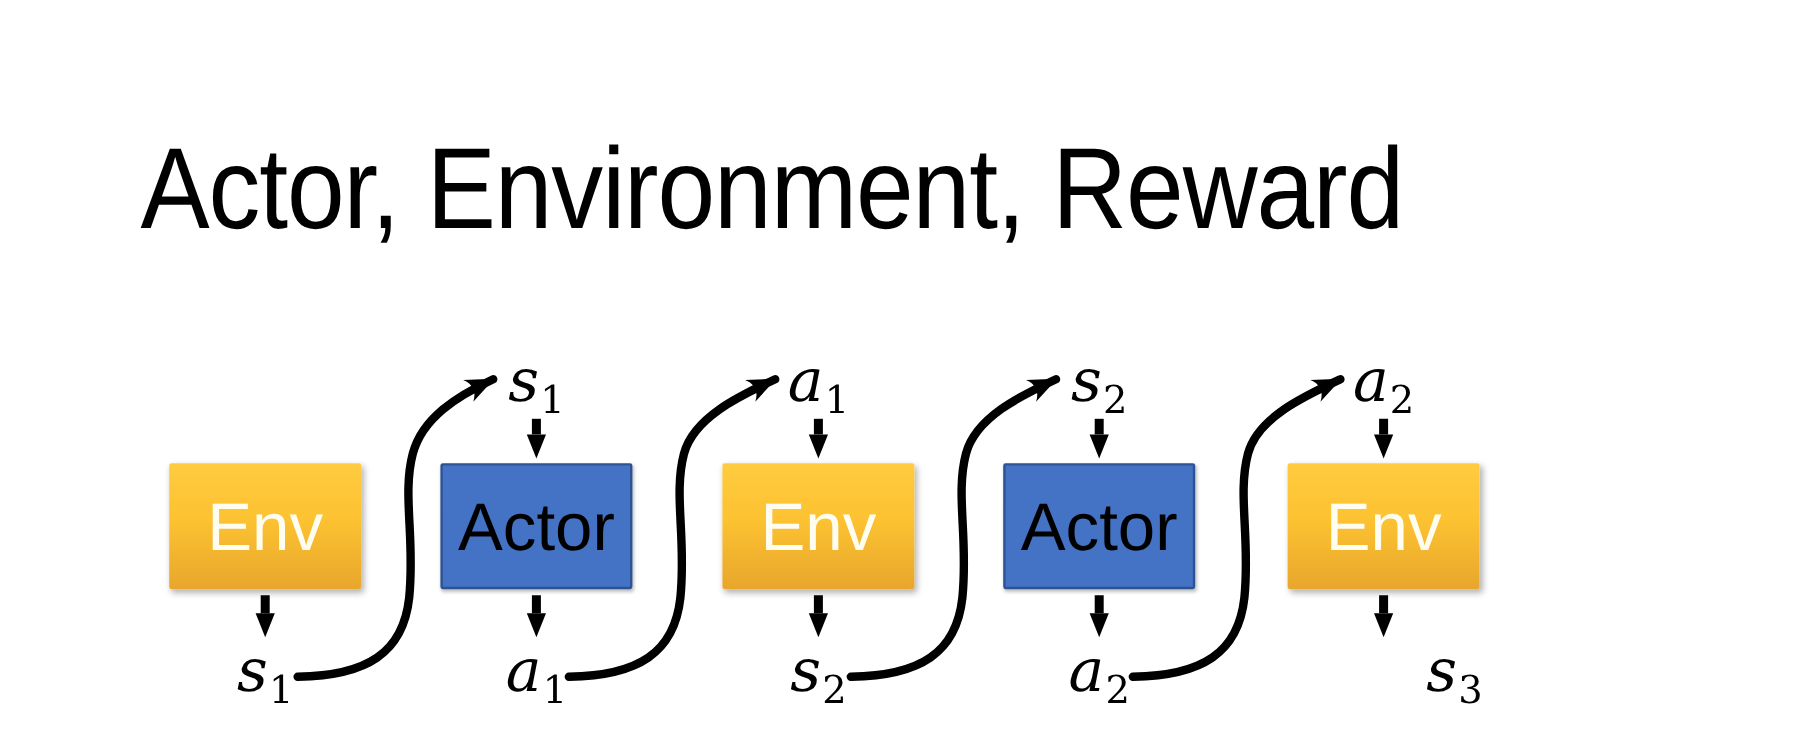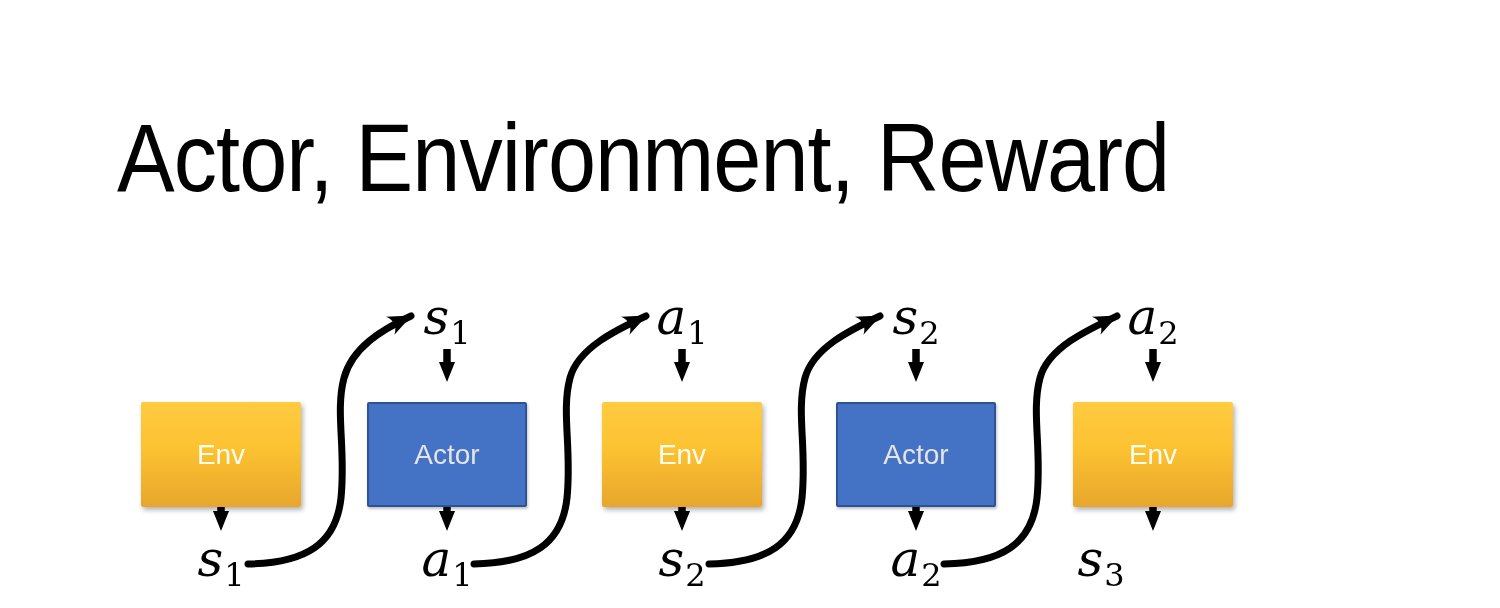--- a/index.html
+++ b/index.html
@@ -12,33 +12,33 @@
 
   .title{
     position:absolute;left:117px;top:110px;
     font-size:96px;font-weight:300;color:var(--ink);
     letter-spacing:-1px;white-space:nowrap;
     transform:scaleX(.90);transform-origin:left top;
     line-height:1.0;
   }
 
   .box{
-    position:absolute;top:402px;width:160px;height:105px;
+    position:absolute;top:386px;width:160px;height:105px;
     display:flex;align-items:center;justify-content:center;
-    font-size:28px;border-radius:2px;
+    font-size:56px;border-radius:2px;
   }
   .box.env{
     background:linear-gradient(180deg,var(--env-top) 0%,var(--env-mid) 45%,var(--env-bottom) 100%);
     color:#FFFDF0;
     box-shadow:2px 3px 5px rgba(0,0,0,.30);
   }
   .box.actor{
     background:var(--actor-fill);
     border:2px solid var(--actor-border);
-    color:#e5e5e5;
+    color:#000000;
     box-shadow:1px 2px 3px rgba(0,0,0,.25);
     box-sizing:border-box;
   }
 
   .mlabel{
     position:absolute;width:84px;text-align:center;
     color:var(--ink);white-space:nowrap;line-height:1;
   }
   .mlabel .base{
     font-family:"DejaVu Serif","Liberation Serif",serif;
@@ -112,17 +112,17 @@
 
   <div class="mlabel top" style="left:405px"><span class="base">s</span><span class="sub">1</span></div>
   <div class="mlabel top" style="left:640px"><span class="base">a</span><span class="sub">1</span></div>
   <div class="mlabel top" style="left:874px"><span class="base">s</span><span class="sub">2</span></div>
   <div class="mlabel top" style="left:1111px"><span class="base">a</span><span class="sub">2</span></div>
 
   <div class="mlabel bottom" style="left:179px"><span class="base">s</span><span class="sub">1</span></div>
   <div class="mlabel bottom" style="left:405px"><span class="base">a</span><span class="sub">1</span></div>
   <div class="mlabel bottom" style="left:640px"><span class="base">s</span><span class="sub">2</span></div>
   <div class="mlabel bottom" style="left:874px"><span class="base">a</span><span class="sub">2</span></div>
-  <div class="mlabel bottom" style="left:1059px"><span class="base">s</span><span class="sub">3</span></div>
+  <div class="mlabel bottom" style="left:1170px"><span class="base">s</span><span class="sub">3</span></div>
 
   <div class="dots">……</div>
 
 </div>
 
 </body></html>

